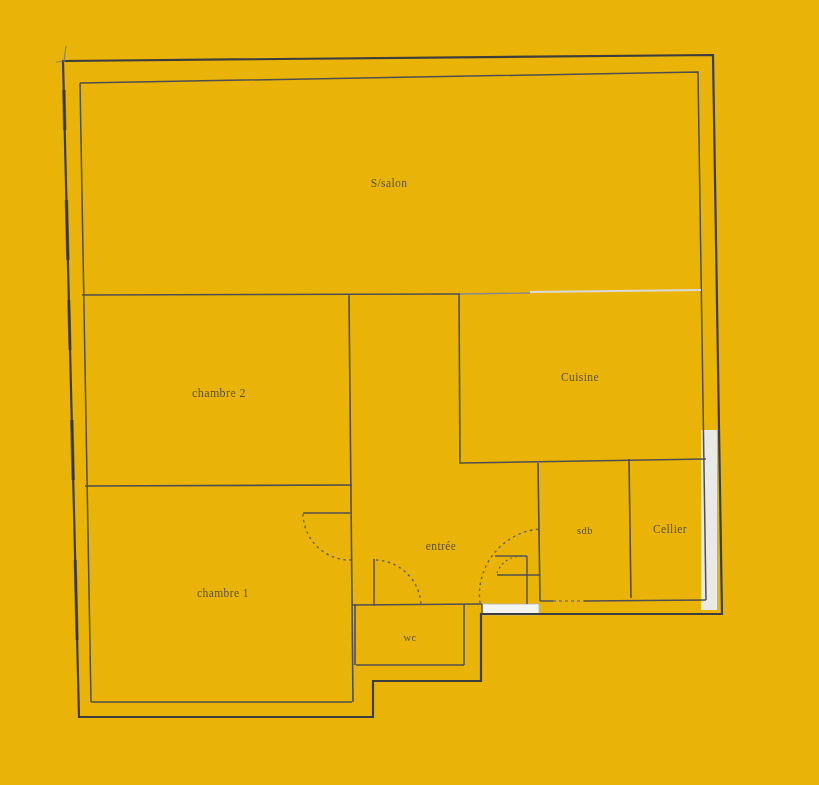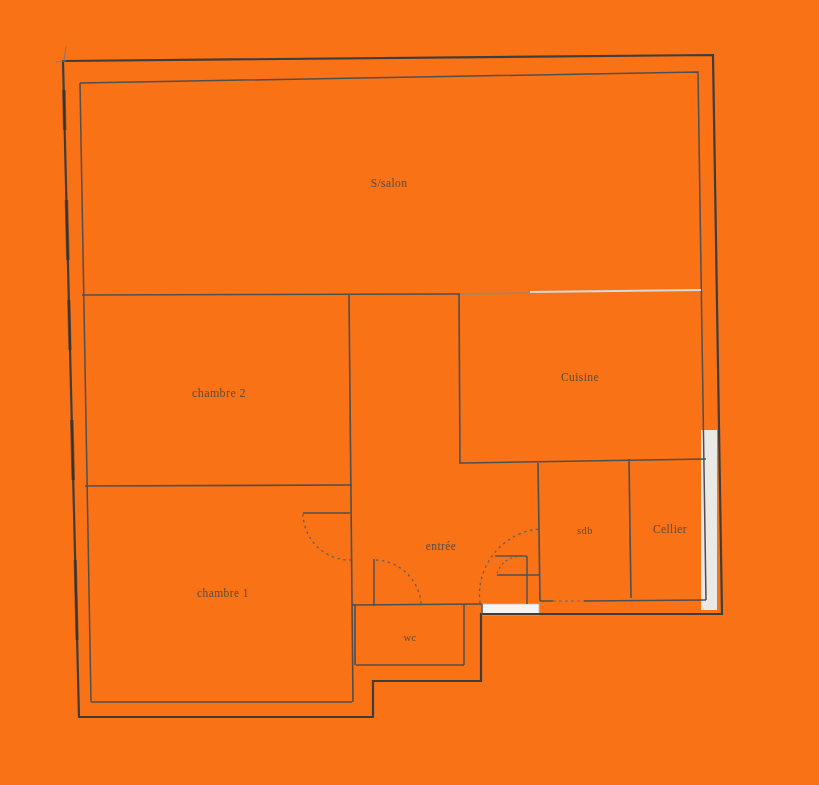--- a/index.html
+++ b/index.html
@@ -1,19 +1,19 @@
 <!DOCTYPE html>
 <html><head>
 <meta charset="utf-8">
 <style>
   html,body{margin:0;padding:0;background:#ffffff;}
   .page{
     position:relative;
     width:819px;height:785px;
-    background:#f97316;
+    background:#eab308;
     overflow:hidden;
     font-family:"Liberation Serif","DejaVu Serif",serif;
   }
   .plan-svg{position:absolute;left:0;top:0;}
   .walls{filter:blur(0.25px);}
   .labels{filter:blur(0.3px);}
   .room-label{
     fill:#454545;
     opacity:0.88;
     letter-spacing:0.4px;

